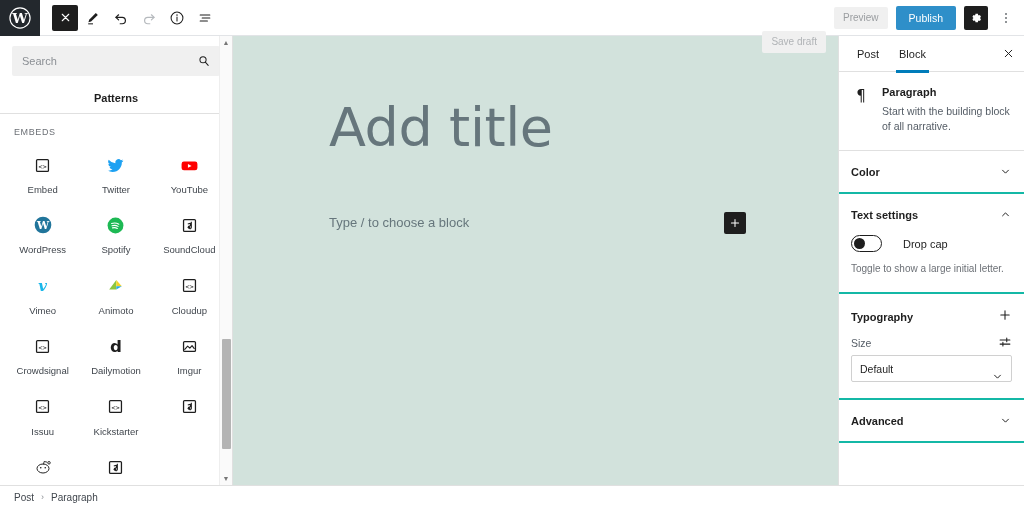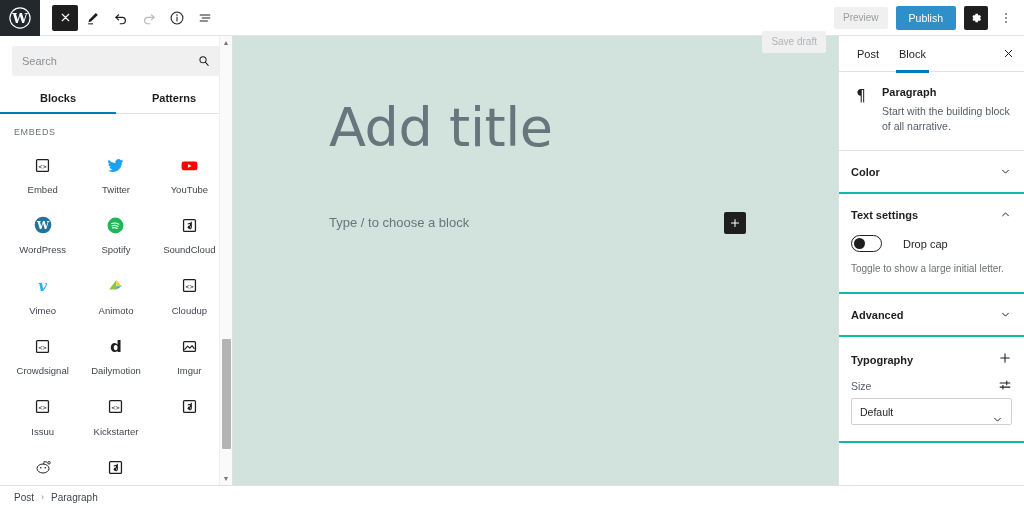--- a/index.html
+++ b/index.html
@@ -345,21 +345,20 @@
           <span class="search-icn">
             <svg width="14" height="14" viewBox="0 0 20 20">
               <circle cx="8.6" cy="8.2" r="4.4" stroke="currentColor" stroke-width="1.45" fill="none"></circle>
               <path d="M11.9 11.6 L16 16.3" stroke="currentColor" stroke-width="1.45" stroke-linecap="round"></path>
             </svg>
           </span>
         </div>
       </div>
 
       <div class="tabs">
-        <div class="tab active">Blocks</div>
         <div class="tab">Patterns</div>
       </div>
 
       <div class="cat-title">EMBEDS</div>
 
       <div class="blocklist">
         <div class="grid">
 
           <div class="bitem">
             <span class="bicon">
@@ -607,31 +606,20 @@
             <div class="toggle">
               <div class="knob"></div>
             </div>
             <span class="toggle-label">Drop cap</span>
           </div>
           <div class="help">Toggle to show a large initial letter.</div>
         </div>
       </div>
 
       <div class="sb-section">
-        <div class="sb-head">
-          <span class="t">Advanced</span>
-          <span class="chev">
-            <svg width="13" height="13" viewBox="0 0 20 20">
-              <path d="M5.5 8 L10 12.5 L14.5 8" stroke="currentColor" stroke-width="1.5" fill="none" stroke-linecap="round" stroke-linejoin="round"></path>
-            </svg>
-          </span>
-        </div>
-      </div>
-
-      <div class="sb-section">
         <div class="typ-head">
           <span class="t" style="font-size:11px;font-weight:bold;">Typography</span>
           <span class="plus-btn">
             <svg width="14" height="14" viewBox="0 0 20 20">
               <path d="M10 4 V16 M4 10 H16" stroke="currentColor" stroke-width="1.5" stroke-linecap="round"></path>
             </svg>
           </span>
         </div>
         <div class="size-row">
           <span class="size-label">Size</span>
@@ -645,20 +633,31 @@
         <div class="select-wrap">
           <div class="select">Default</div>
           <span class="select-chev">
             <svg width="13" height="13" viewBox="0 0 20 20">
               <path d="M5.5 8 L10 12.5 L14.5 8" stroke="currentColor" stroke-width="1.5" fill="none" stroke-linecap="round" stroke-linejoin="round"></path>
             </svg>
           </span>
         </div>
       </div>
 
+      <div class="sb-section">
+        <div class="sb-head">
+          <span class="t">Advanced</span>
+          <span class="chev">
+            <svg width="13" height="13" viewBox="0 0 20 20">
+              <path d="M5.5 8 L10 12.5 L14.5 8" stroke="currentColor" stroke-width="1.5" fill="none" stroke-linecap="round" stroke-linejoin="round"></path>
+            </svg>
+          </span>
+        </div>
+      </div>
+
     </div>
   </div>
 
   <div class="footer">
     <span class="crumb">Post</span>
     <span class="crumb-sep">›</span>
     <span class="crumb last">Paragraph</span>
   </div>
 
 </div>

